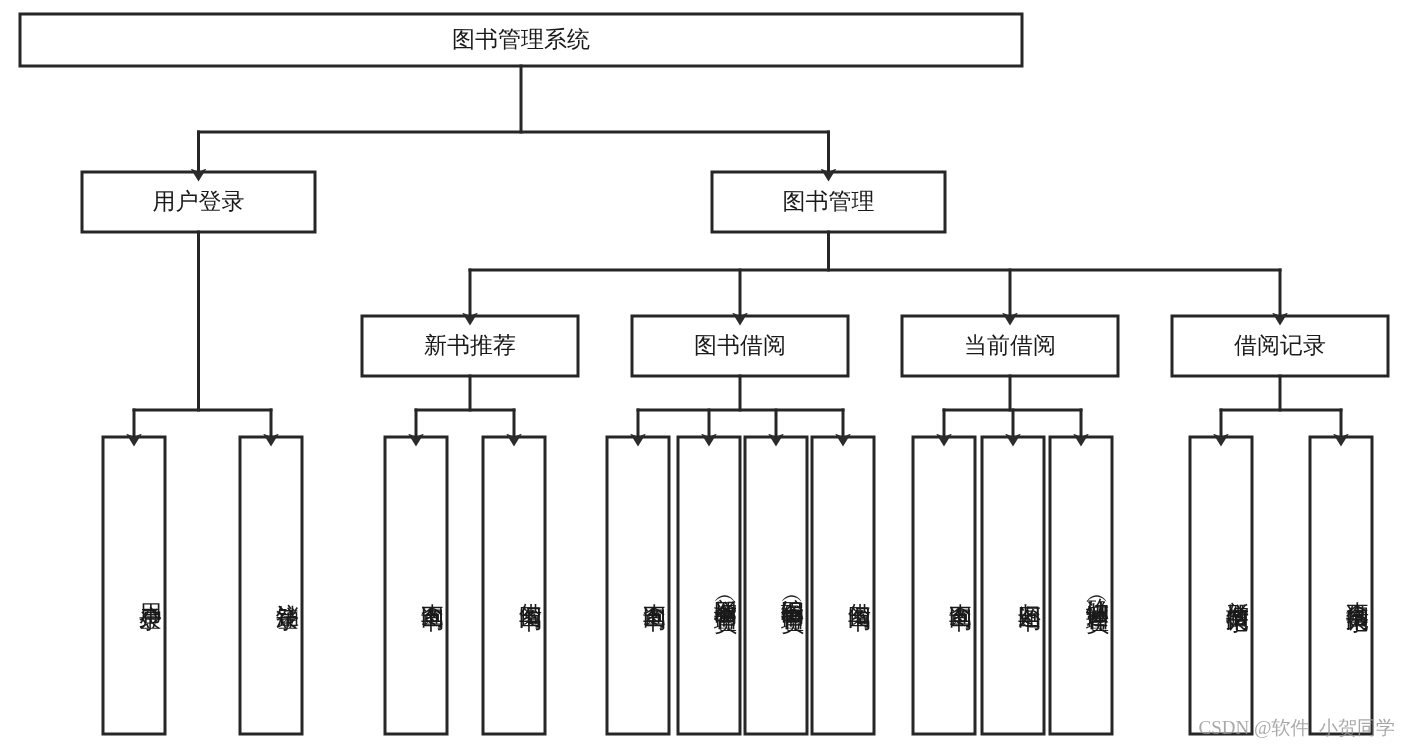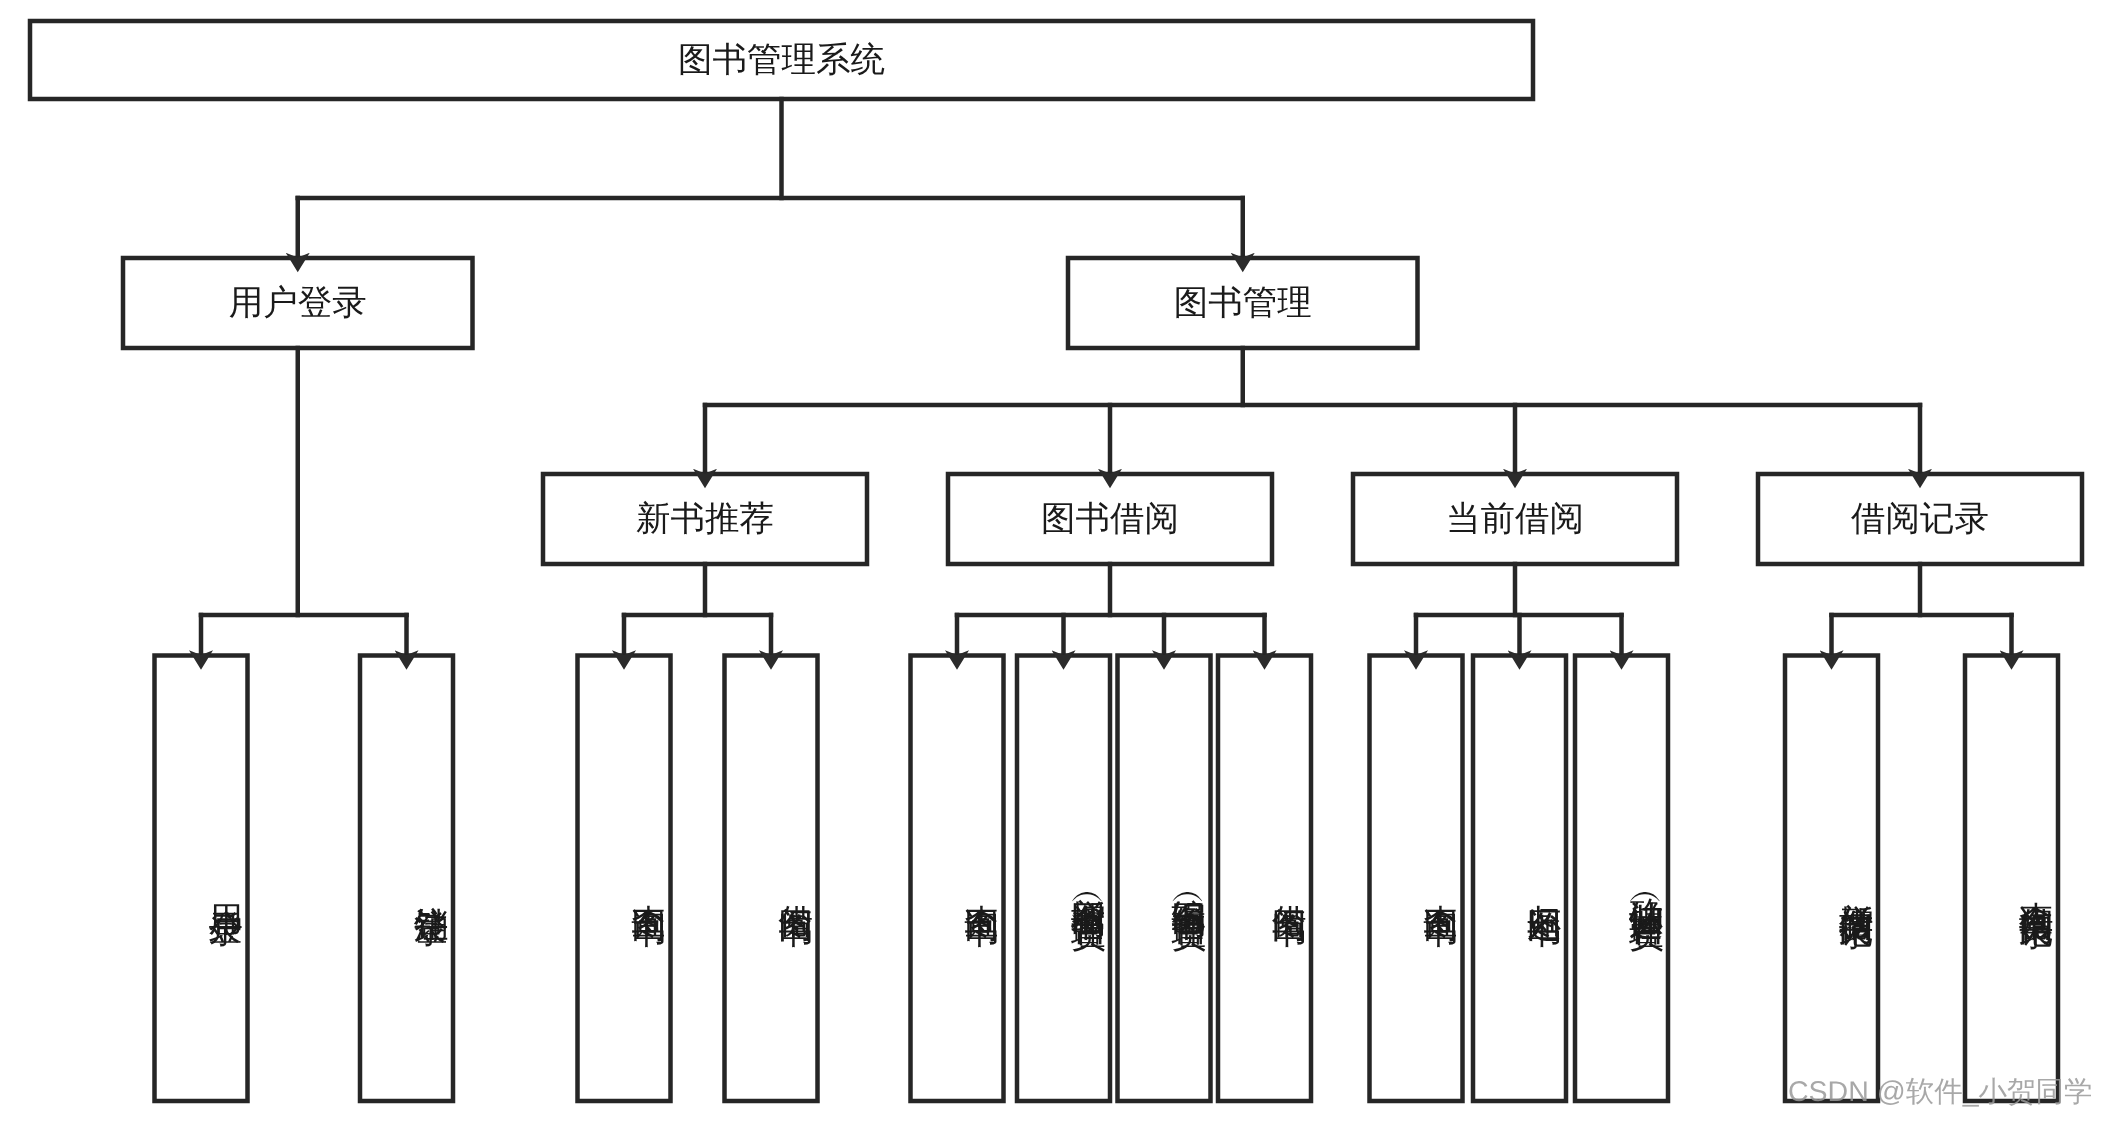--- a/index.html
+++ b/index.html
@@ -61,21 +61,21 @@
     display: flex;
     align-items: flex-start;
     justify-content: center;
     white-space: nowrap;
     pointer-events: none;
   }
   .watermark {
     position: absolute;
     right: 10px;
     bottom: 6px;
-    font-family: Liberation Sans, sans-serif;
+    font-family: Liberation Serif, serif;
     font-size: 19px;
     color: #9a9a9a;
     opacity: 0.85;
     white-space: nowrap;
     text-align: right;
   }
 </style>
 </head>
 <body>
 

